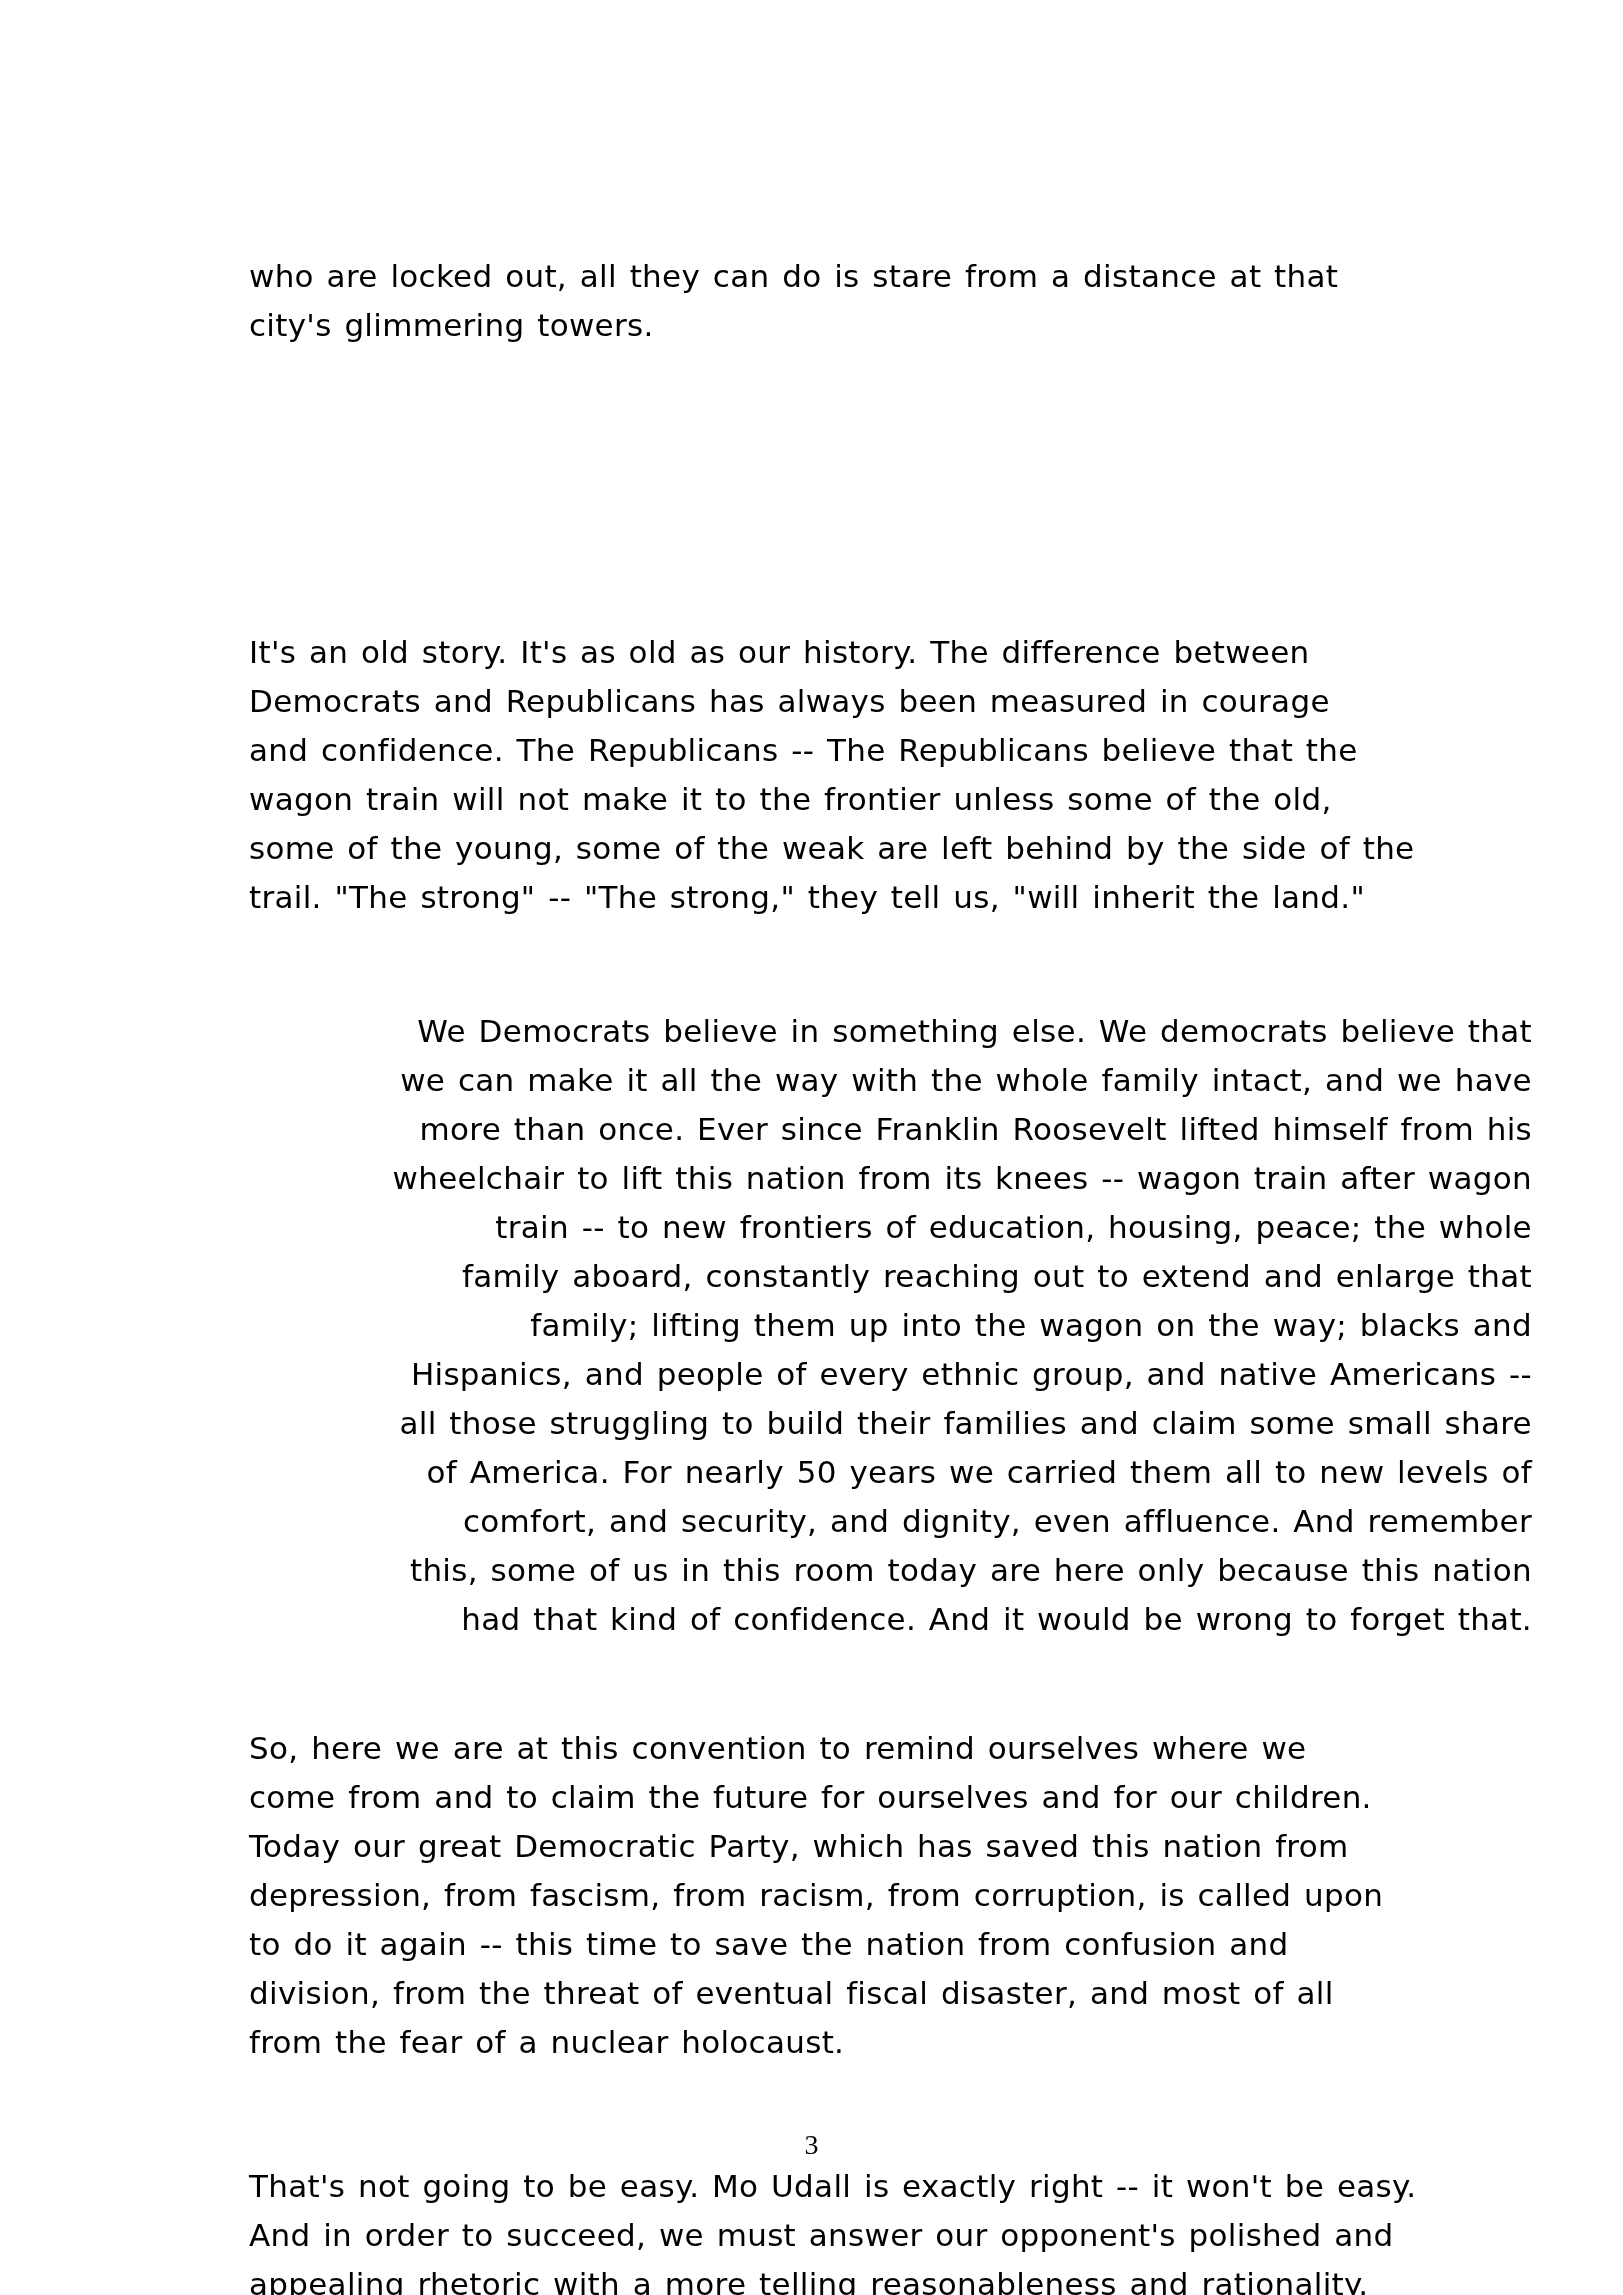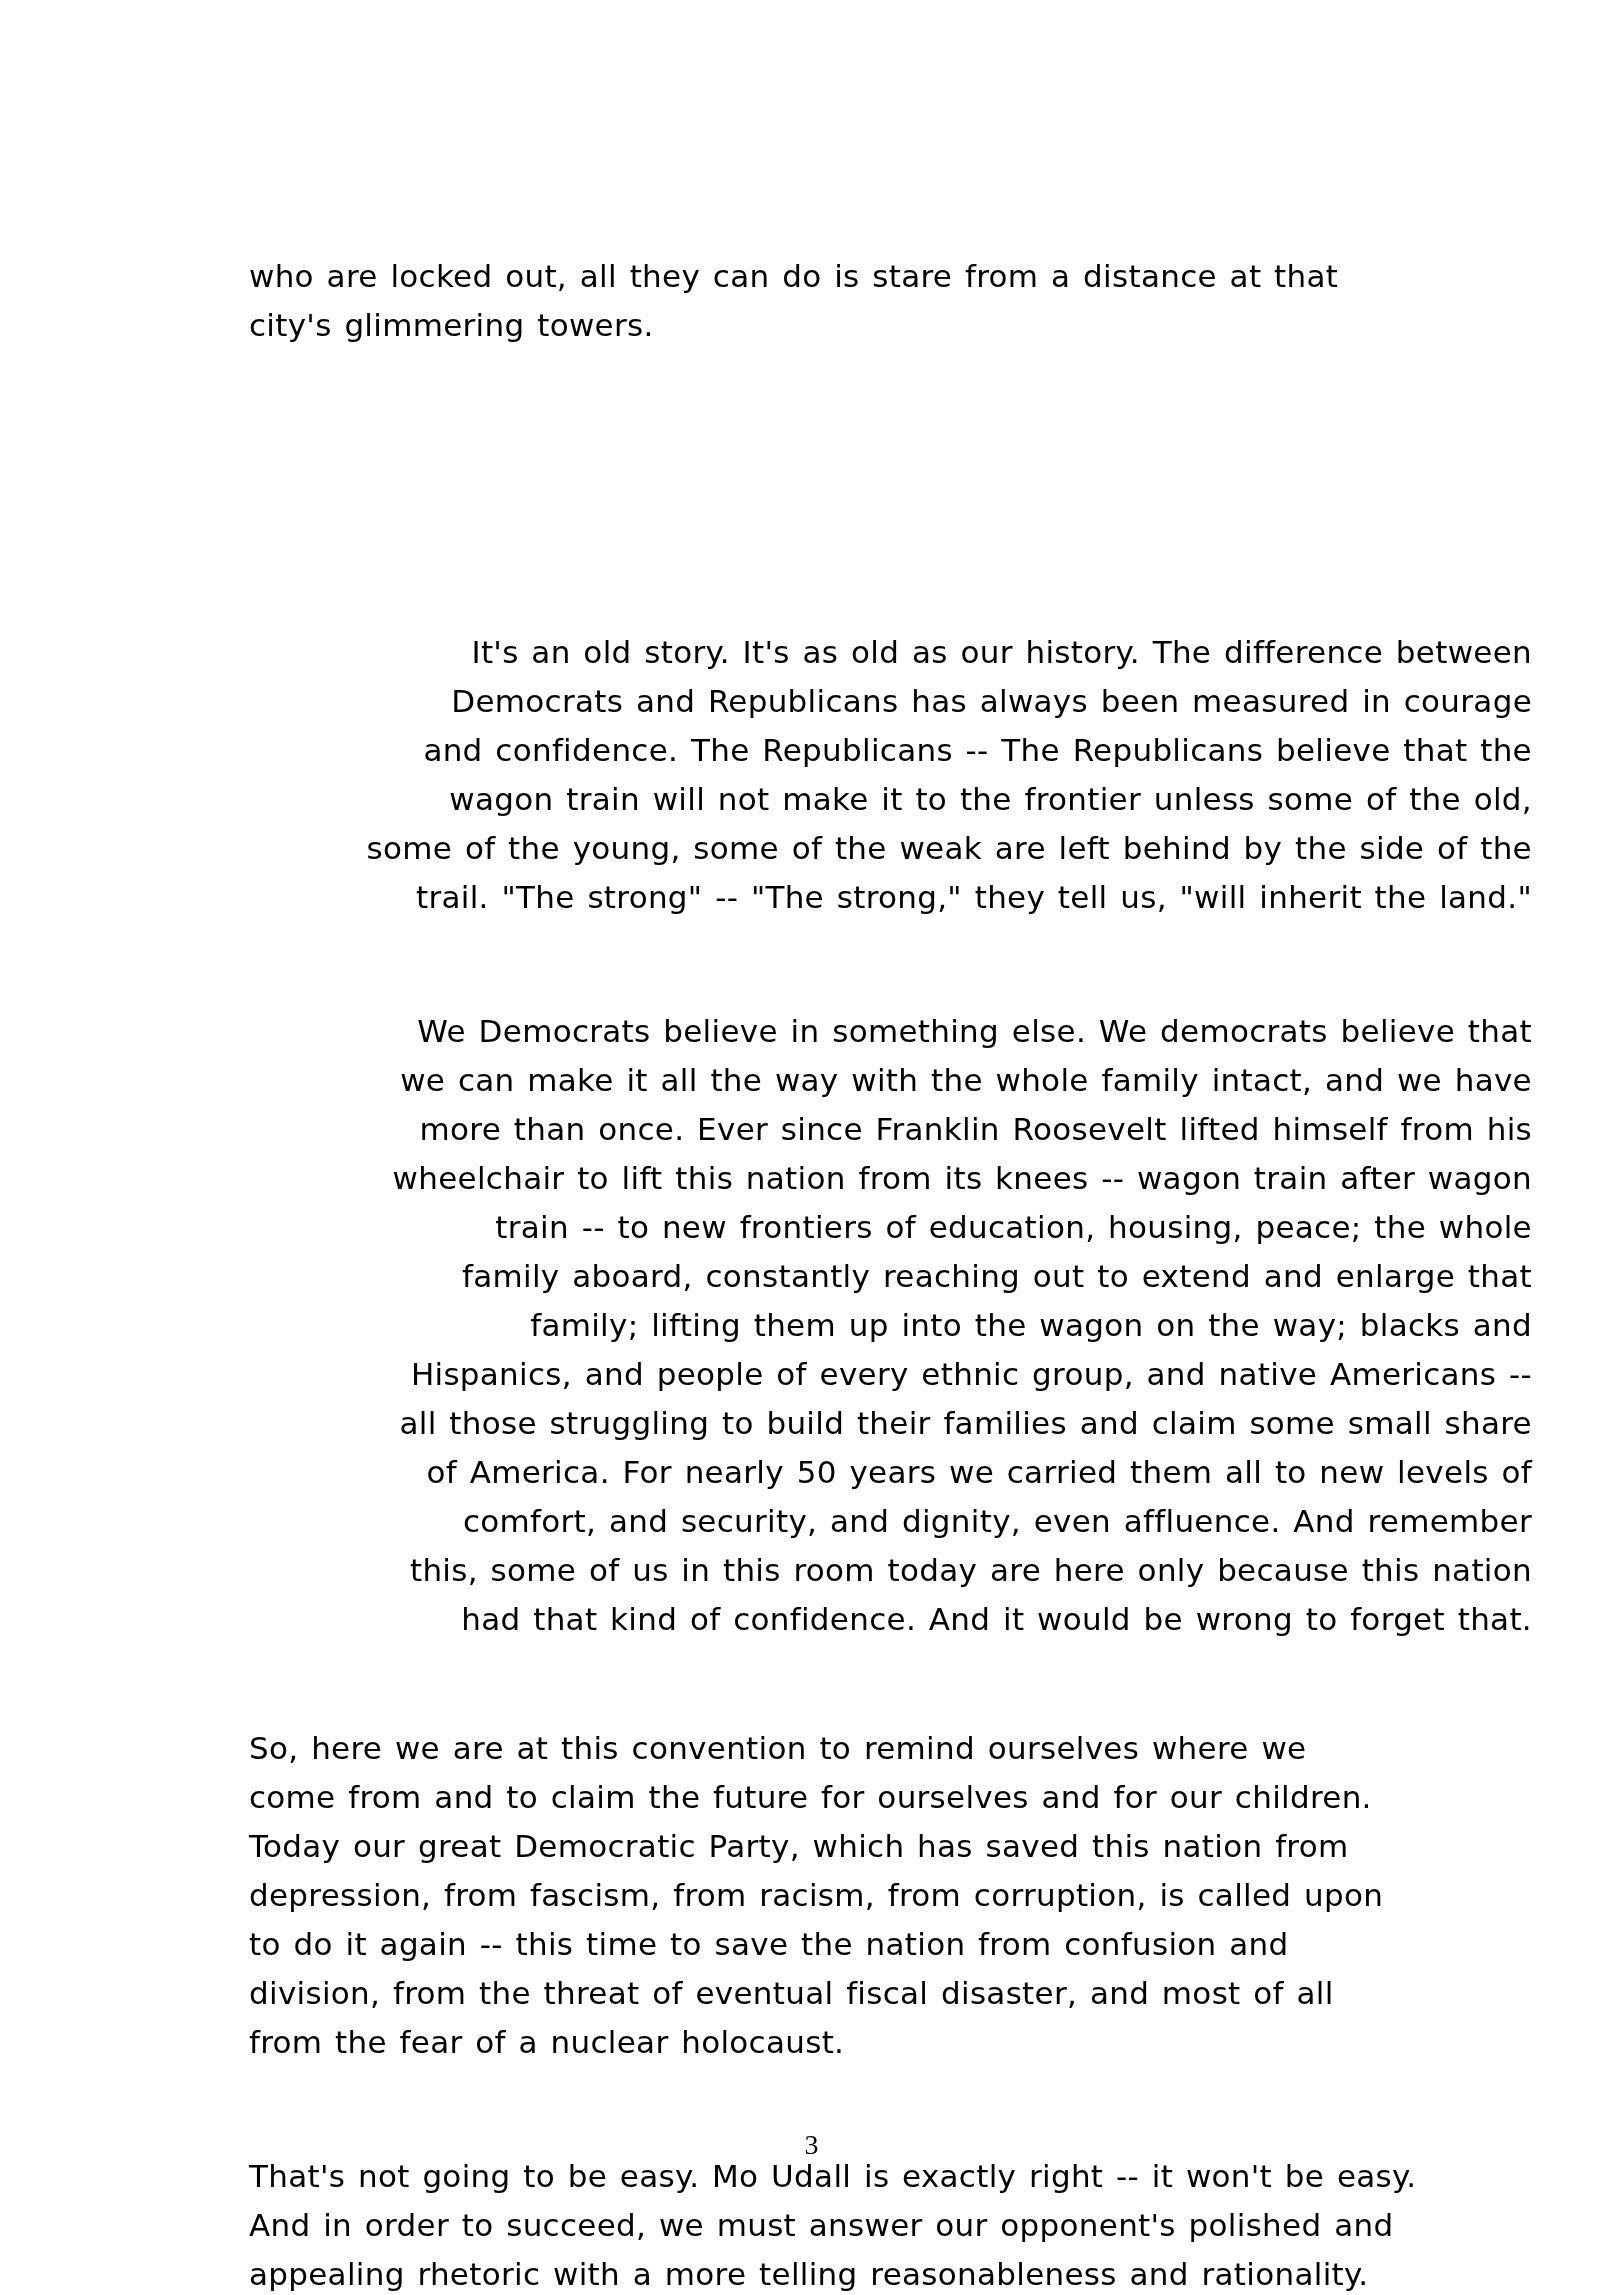--- a/index.html
+++ b/index.html
@@ -26,23 +26,23 @@
     letter-spacing: 0.3px;
     word-spacing: 2.6px;
     white-space: pre-line;
     text-align: left;
   }
   .text-block p {
     margin: 0 0 36px 0;
     padding: 0;
   }
   .text-block p.p-intro     { margin-bottom: 229px; }
-  .text-block p.p-story     { margin-bottom: 36px; text-align: right;  }
+  .text-block p.p-story     { margin-bottom: 36px;  }
   .text-block p.p-believe   { margin-bottom: 31px; text-align: right;  }
-  .text-block p.p-convention{ margin-bottom: 36px;  }
+  .text-block p.p-convention{ margin-bottom: 46px;  }
   .text-block p.p-easy      { margin-bottom: 0;     }
   .page-number {
     position: absolute;
     top: 2128px;
     left: 0;
     right: 0;
     text-align: center;
     color: #000000;
     font-family: "Liberation Serif", serif;
     font-size: 28px;

